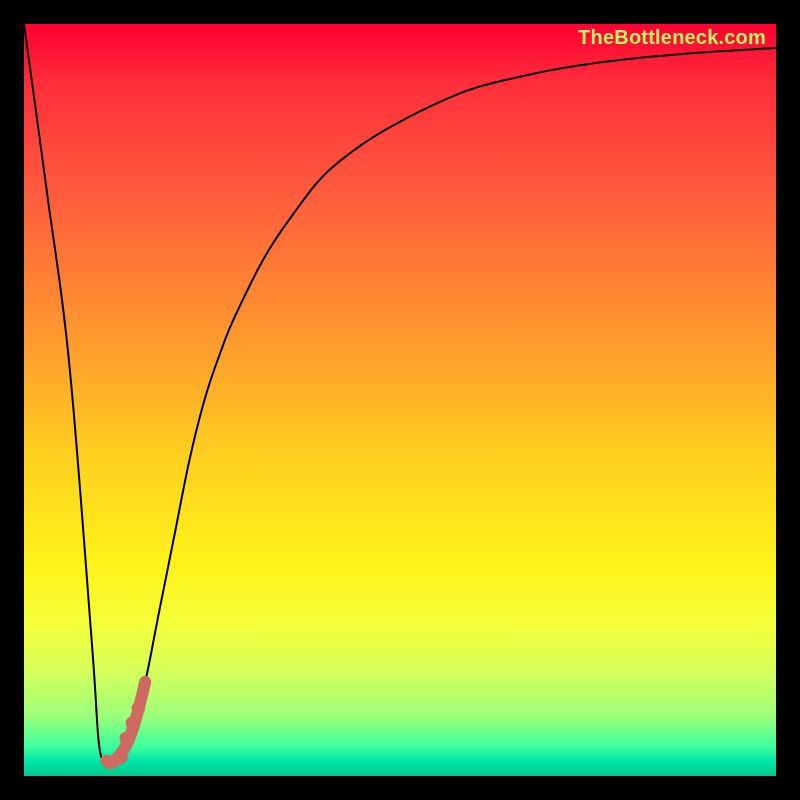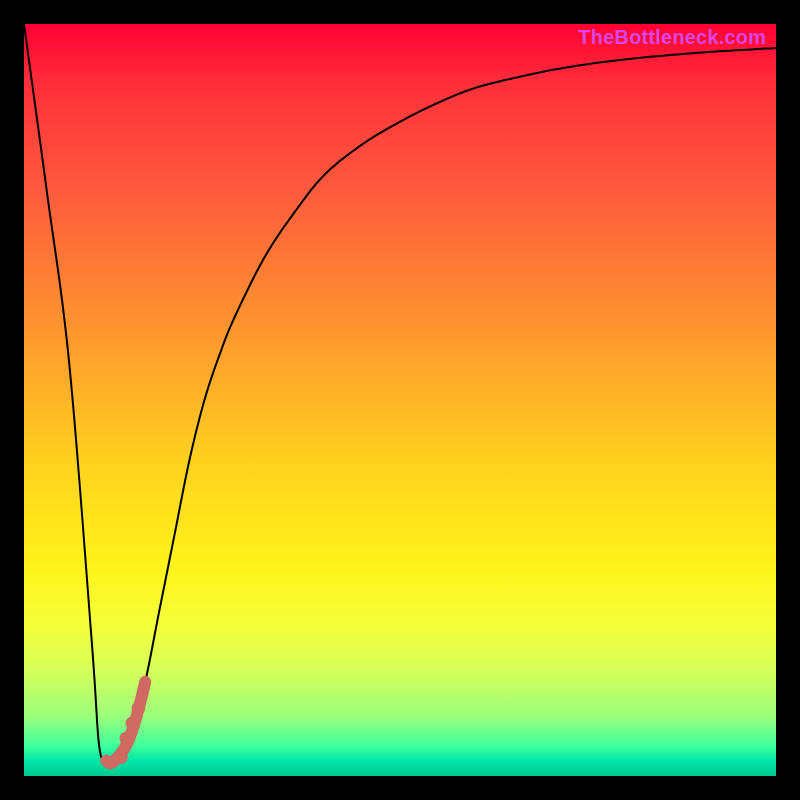--- a/index.html
+++ b/index.html
@@ -48,21 +48,21 @@
       #00c98f 100%
     );
   }
   .watermark {
     position: absolute;
     top: 2px;
     right: 10px;
     font-family: Arial, Helvetica, sans-serif;
     font-size: 20px;
     font-weight: 600;
-    color: #d946ef;
+    color: #bef264;
     letter-spacing: 0.2px;
     user-select: none;
   }
   svg.curve {
     position: absolute;
     left: 0;
     top: 0;
     width: 100%;
     height: 100%;
   }

